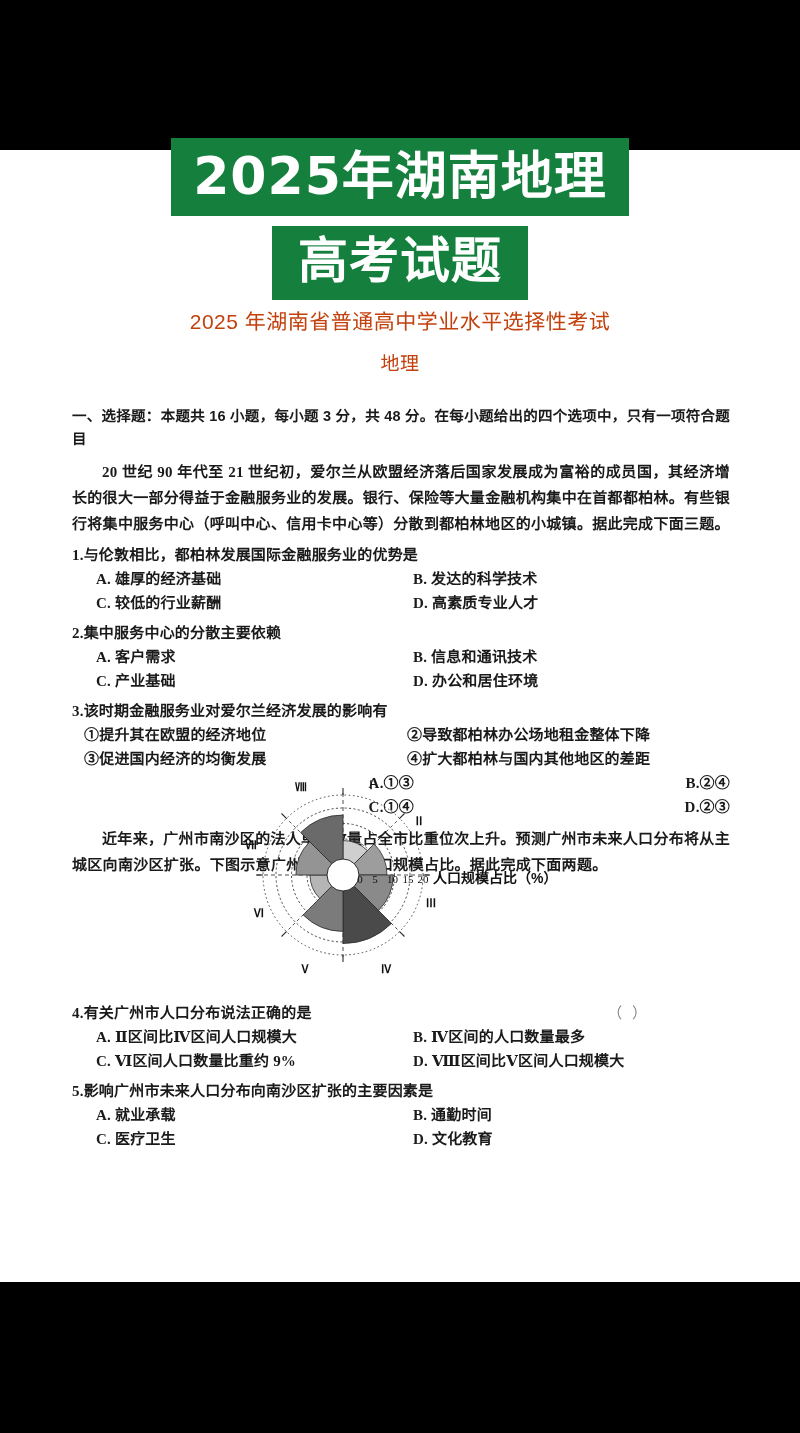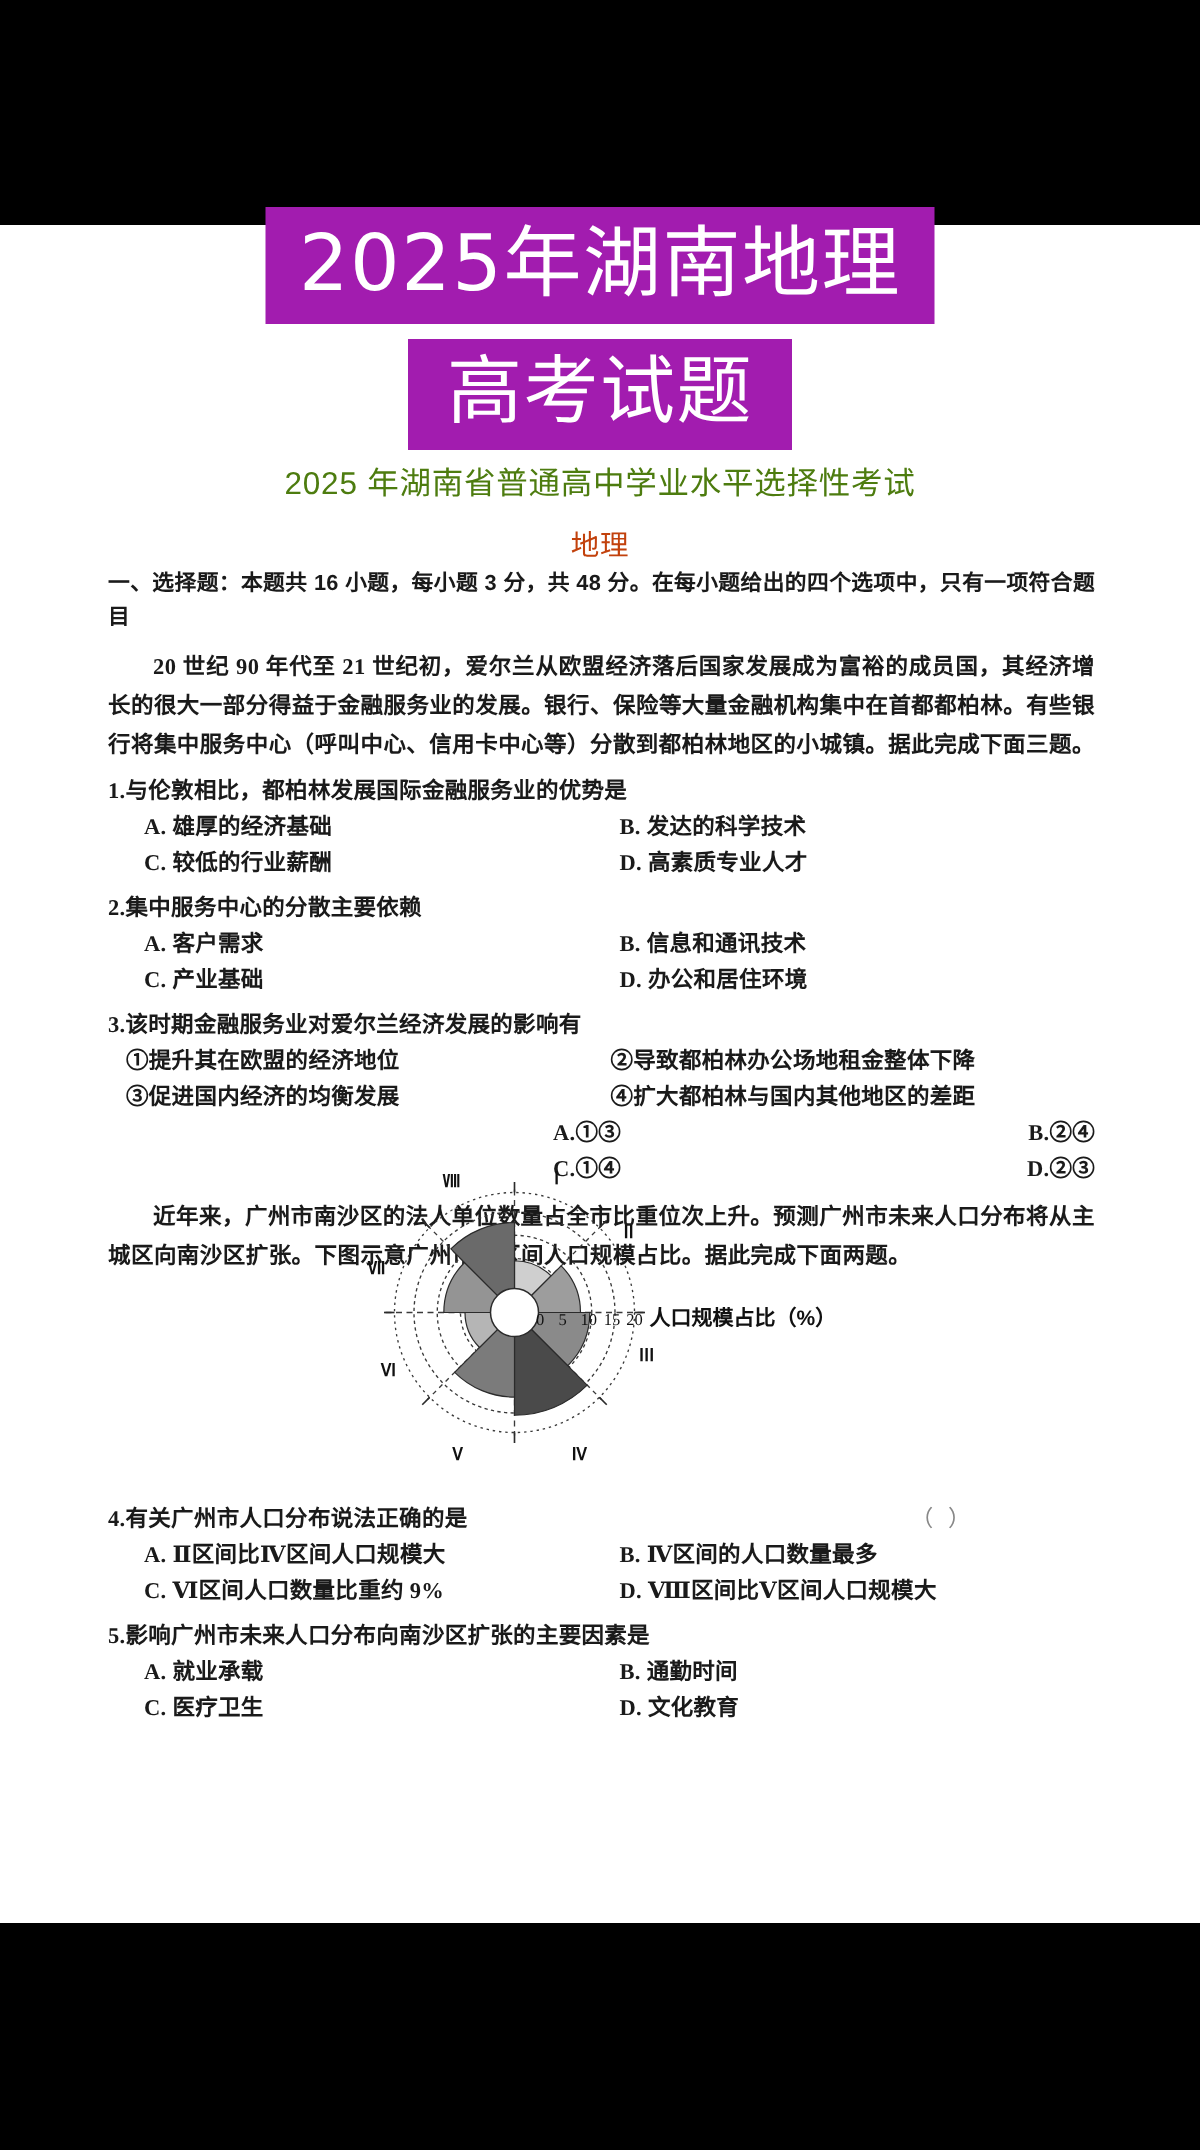--- a/index.html
+++ b/index.html
@@ -43,24 +43,24 @@
   #banner-wrap {
     position: absolute;
     left: 0;
     top: -12px;
     width: 800px;
     z-index: 5;
     text-align: center;
   }
   .banner {
     display: inline-block;
-    background: #a21caf;
+    background: #15803d;
     color: #ffffff;
     font-family: "DejaVu Sans", "Liberation Sans", sans-serif;
-    font-weight: normal;
+    font-weight: bold;
     letter-spacing: 1px;
     line-height: 1.08;
     text-align: center;
   }
   #banner-line1 {
     font-size: 52px;
     padding: 10px 22px 12px 22px;
   }
   #banner-line2-wrap {
     margin-top: 10px;
@@ -75,21 +75,21 @@
   #doc-head {
     position: absolute;
     left: 0;
     top: 155px;
     width: 800px;
     text-align: center;
   }
   #exam-title {
     font-family: "Liberation Sans", "DejaVu Sans", sans-serif;
     font-size: 21px;
-    color: #4d7c0f;
+    color: #c2410c;
     letter-spacing: 0.5px;
   }
   #subject-title {
     font-family: "Liberation Sans", "DejaVu Sans", sans-serif;
     font-size: 19px;
     color: #c2410c;
     margin-top: 13px;
     letter-spacing: 0.5px;
   }
 
@@ -102,20 +102,21 @@
     color: #1a1a1a;
   }
 
   .section-head {
     font-family: "Liberation Sans", "DejaVu Sans", sans-serif;
     font-size: 14.5px;
     font-weight: bold;
     line-height: 1.62;
     text-align: justify;
     letter-spacing: 0.2px;
+    margin-top: 27px;
   }
   .section-head .cont {
     display: block;
     padding-left: 22px;
   }
 
   .passage {
     font-size: 15px;
     line-height: 1.72;
     text-align: justify;

